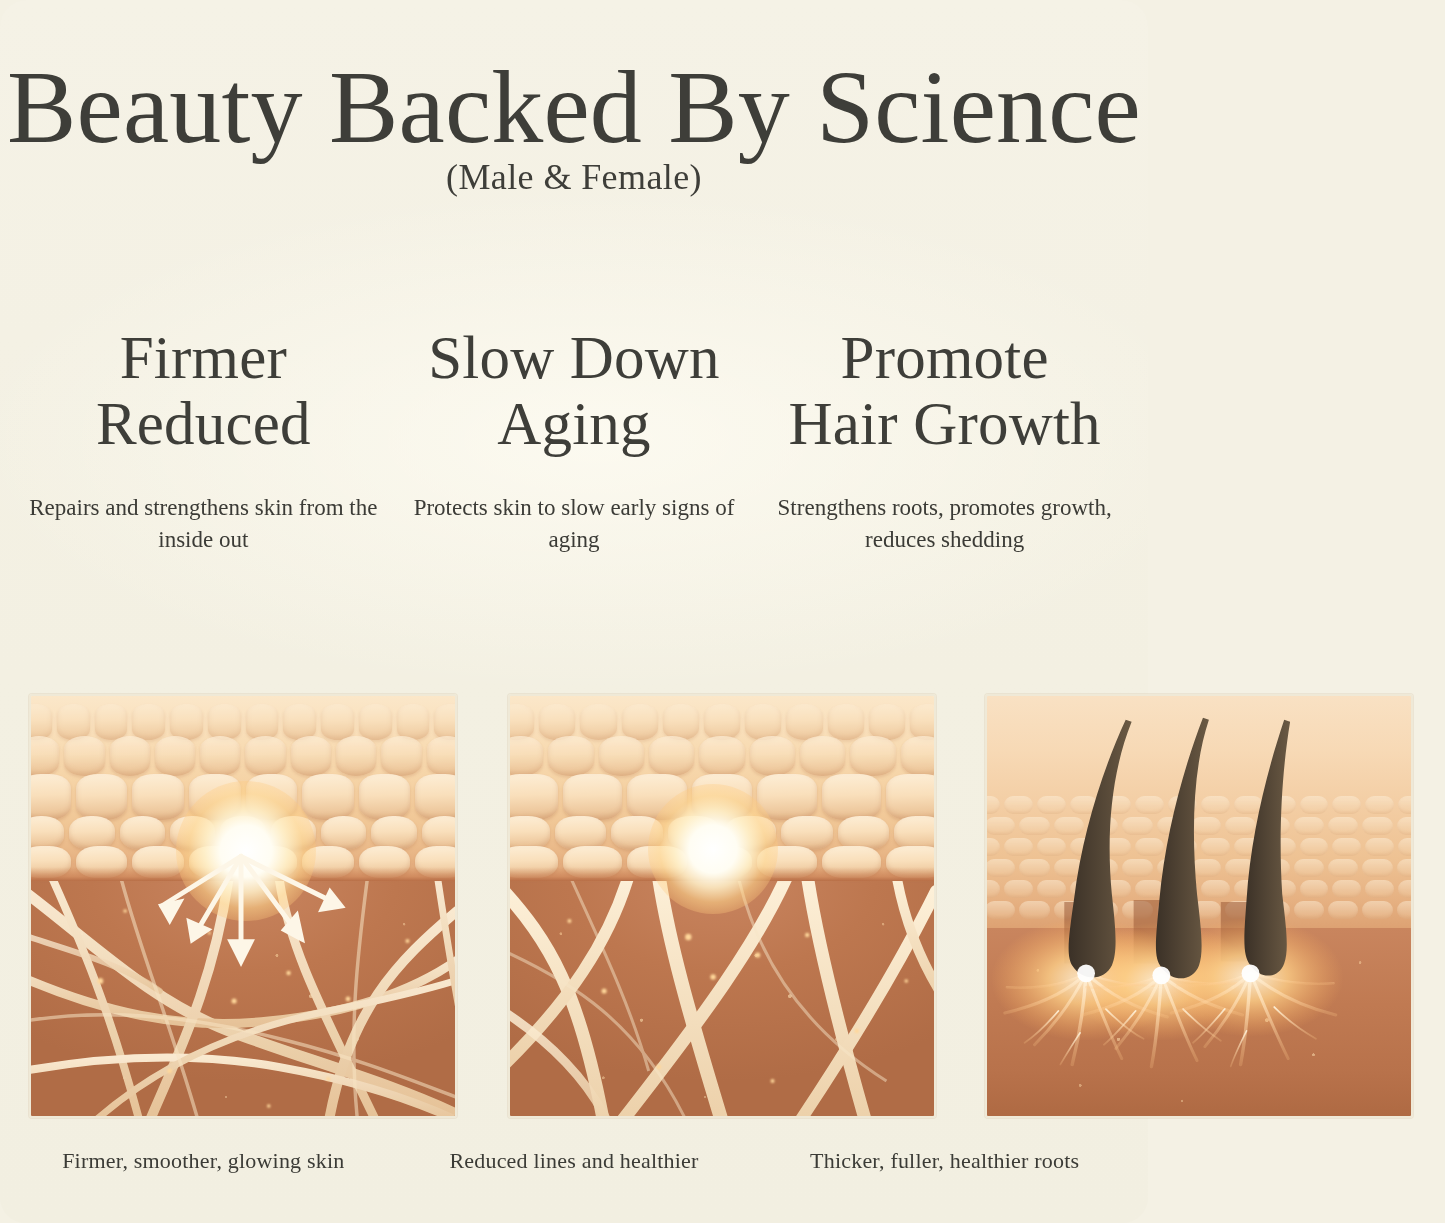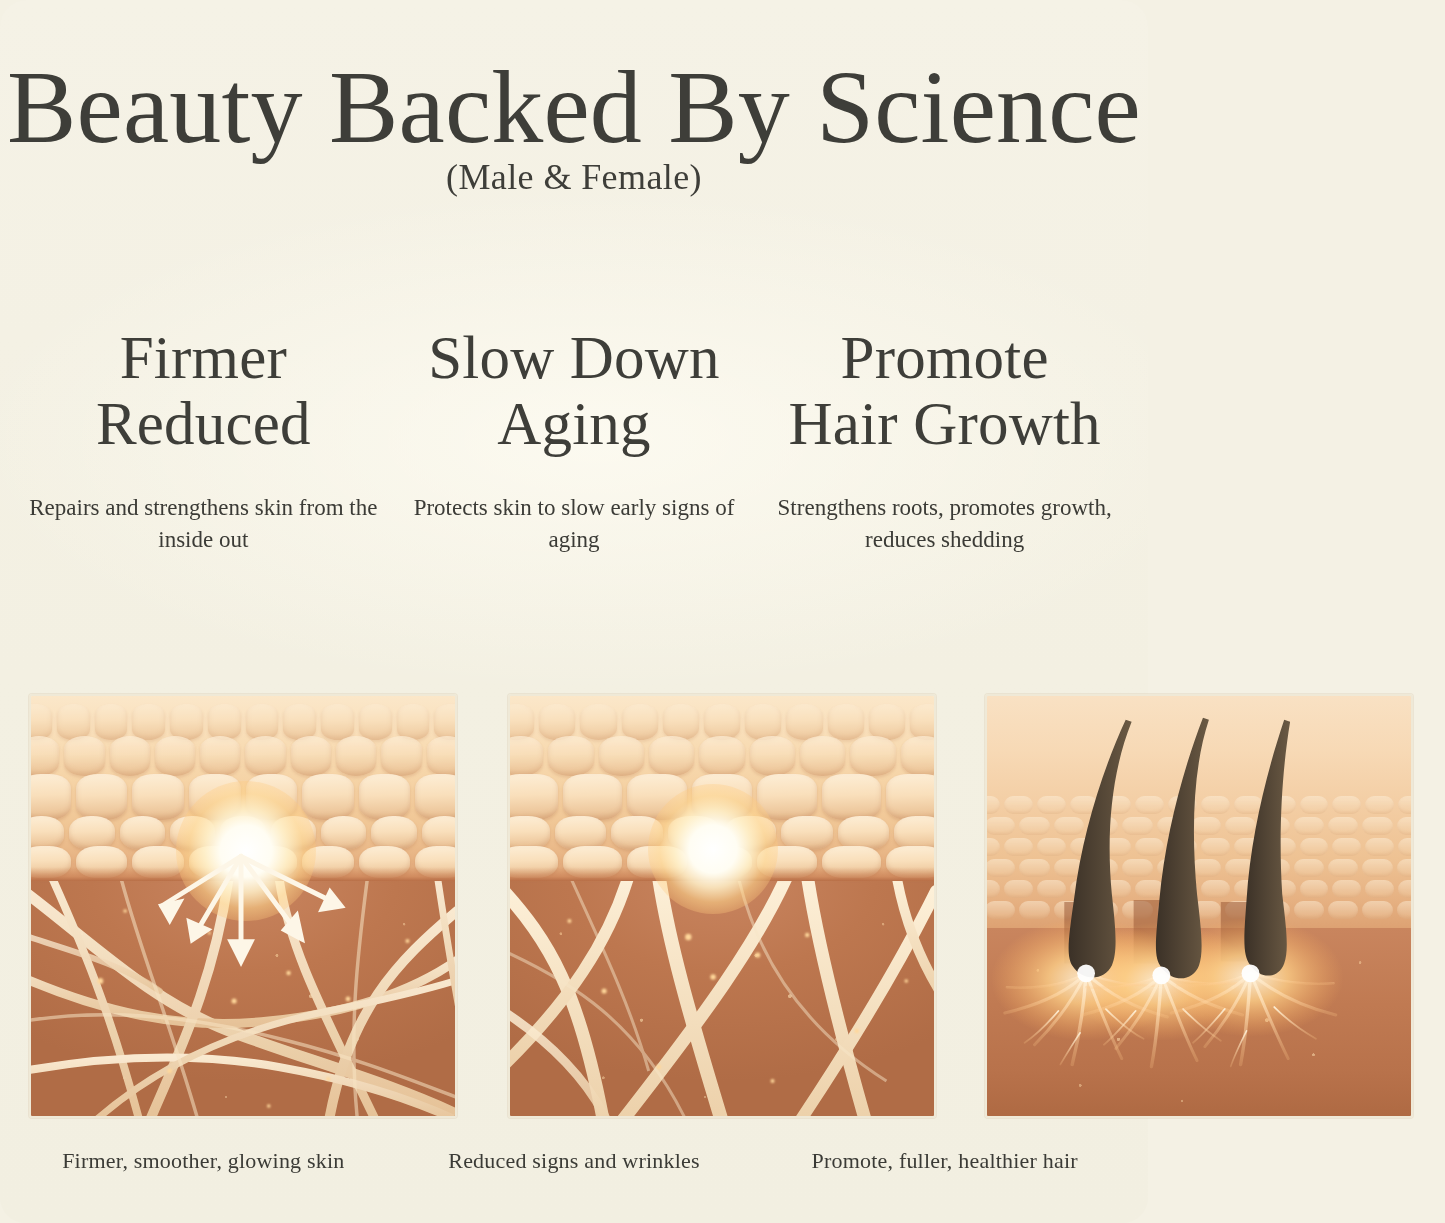--- a/index.html
+++ b/index.html
@@ -585,17 +585,17 @@
           <circle cx="100" cy="280" r="9"></circle>
           <circle cx="176" cy="282" r="9"></circle>
           <circle cx="266" cy="280" r="9"></circle>
         </g>
       </svg>
     </div>
   </div>
 
   <div class="caps">
     <div class="cap">Firmer, smoother, glowing skin</div>
-    <div class="cap">Reduced signs and wrinkles</div>
-    <div class="cap">Promote, fuller, healthier hair</div>
+    <div class="cap">Reduced lines and healthier</div>
+    <div class="cap">Thicker, fuller, healthier roots</div>
   </div>
 
 </div>
 
 </body></html>

